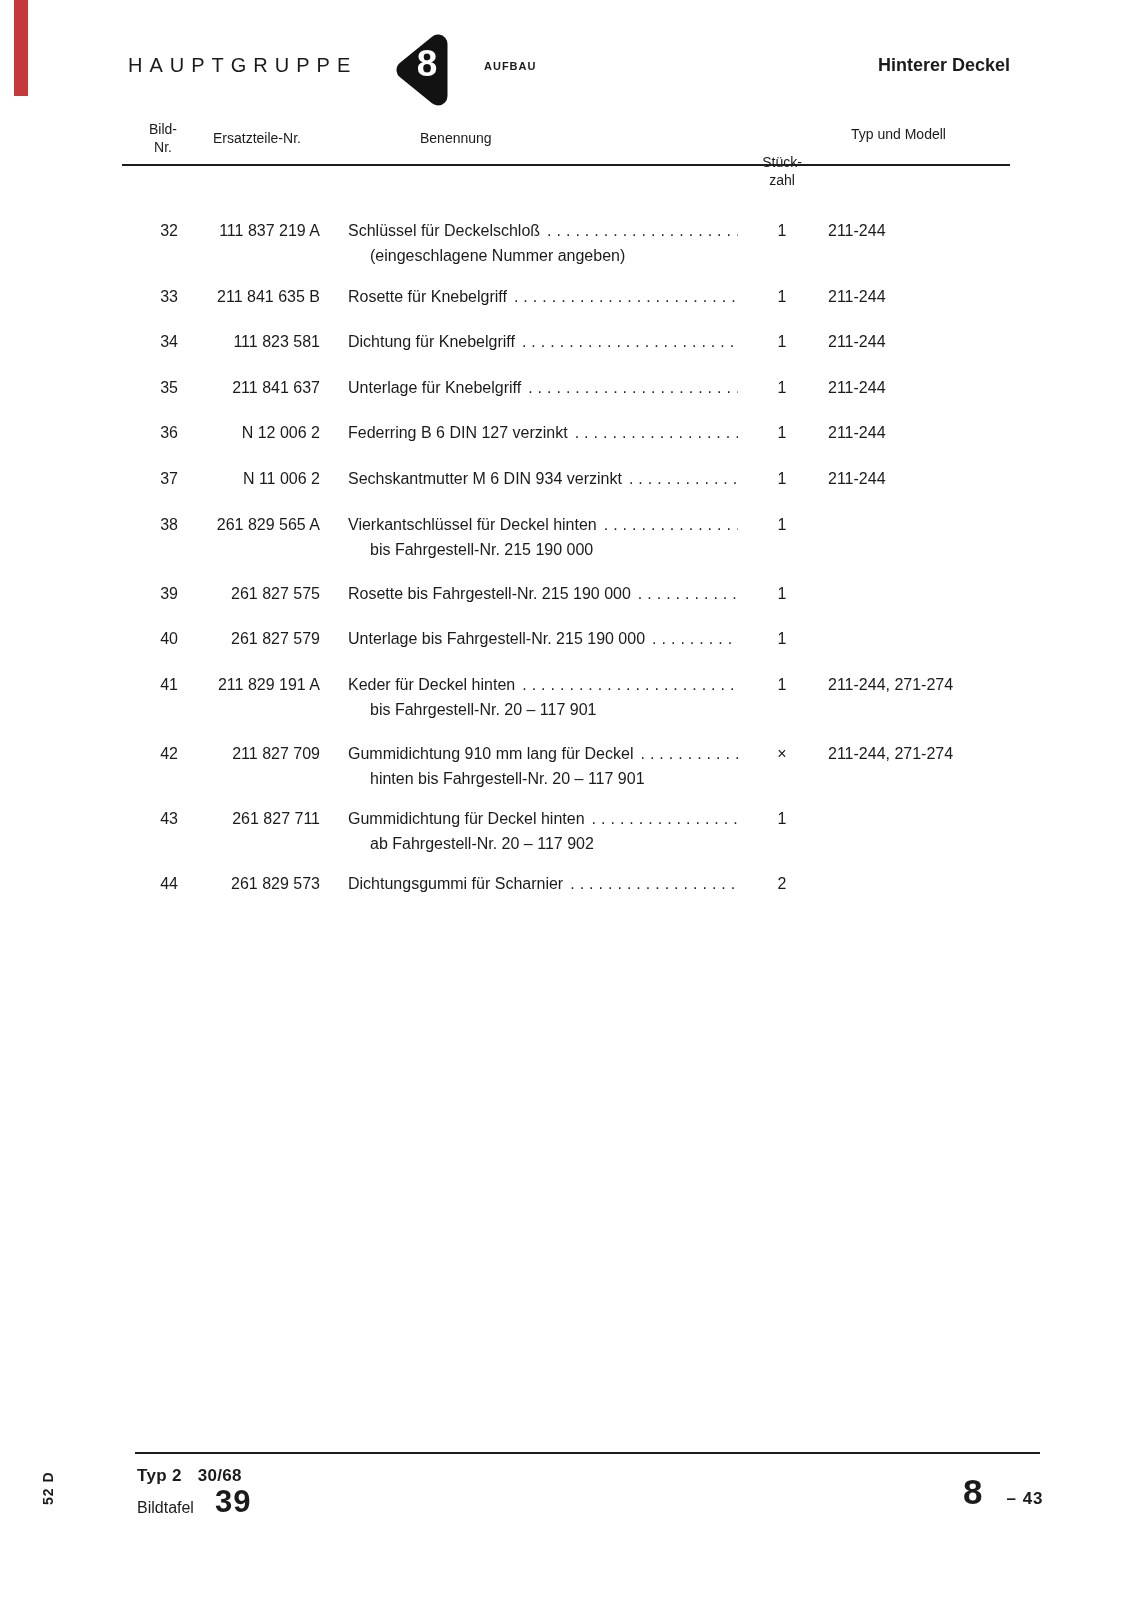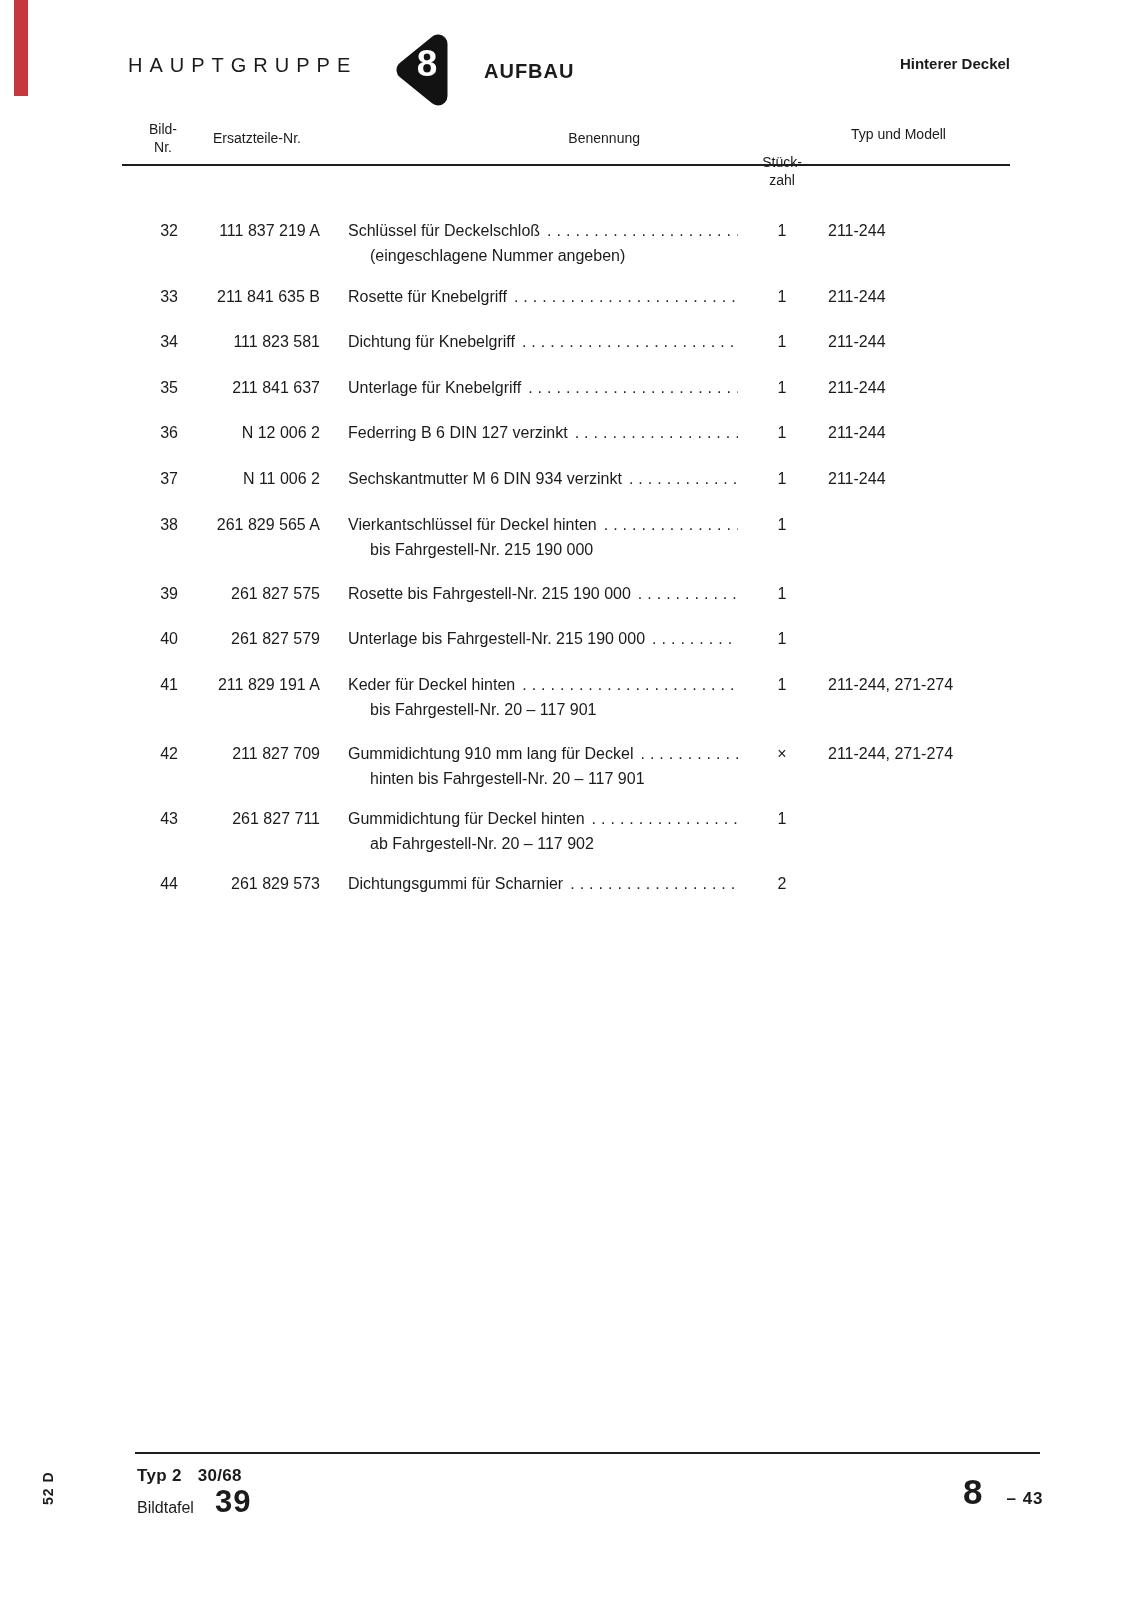--- a/index.html
+++ b/index.html
@@ -10,27 +10,27 @@
   }
   .abs{position:absolute;}
   
   .red-bar{left:14px;top:0;width:14px;height:96px;background:#c5383b;}
   
   .hauptgruppe{left:128px;top:54px;font-size:20px;font-weight:normal;letter-spacing:7px;white-space:nowrap;}
   .badge{left:393px;top:31px;width:58px;height:78px;}
   .badge svg{display:block;width:100%;height:100%;}
   .badge .num{position:absolute;left:0;top:14px;width:100%;text-align:center;
     color:#fff;font-size:37px;font-weight:bold;line-height:1;padding-left:10px;box-sizing:border-box;}
-  .aufbau{left:484px;top:60px;font-size:20px;font-weight:bold;letter-spacing:1px;}
-  .page-title{left:0;top:55px;width:1010px;text-align:right;font-size:15px;font-weight:bold;}
+  .aufbau{left:484px;top:60px;font-size:11px;font-weight:bold;letter-spacing:1px;}
+  .page-title{left:0;top:55px;width:1010px;text-align:right;font-size:18px;font-weight:bold;}
   
   .colhead{font-size:14px;line-height:18px;}
   .ch-bild{left:130px;top:120px;width:66px;text-align:center;}
   .ch-part{left:213px;top:129px;width:150px;}
-  .ch-name{left:420px;top:129px;width:220px;text-align:right;}
+  .ch-name{left:420px;top:129px;width:220px;text-align:left;}
   .ch-qty{left:744px;top:116px;width:76px;text-align:center;margin-top:37px;}
   .ch-type{left:851px;top:125px;width:160px;}
   .rule-top{left:122px;top:164px;width:888px;height:0;border-top:2.5px solid #1d1d1d;}
   
   .row{left:0;right:0;height:0;font-size:16px;}
   .row .c-nr{position:absolute;left:128px;top:0;width:50px;text-align:right;}
   .row .c-part{position:absolute;left:190px;top:0;width:130px;text-align:right;white-space:nowrap;}
   .row .c-namewrap{position:absolute;left:348px;top:0;width:390px;display:flex;white-space:nowrap;overflow:hidden;}
   .row .c-dots{flex:1;overflow:hidden;letter-spacing:5px;margin-left:7px;color:#222;}
   .row .c-qty{position:absolute;left:752px;top:0;width:60px;text-align:center;}

